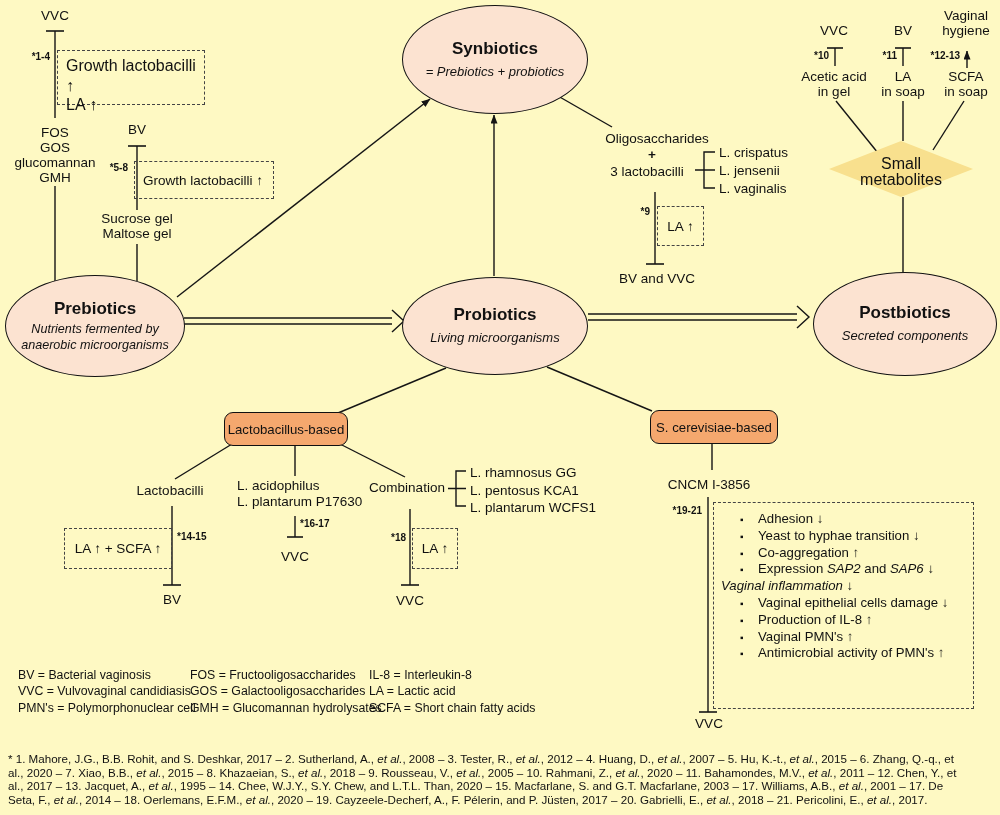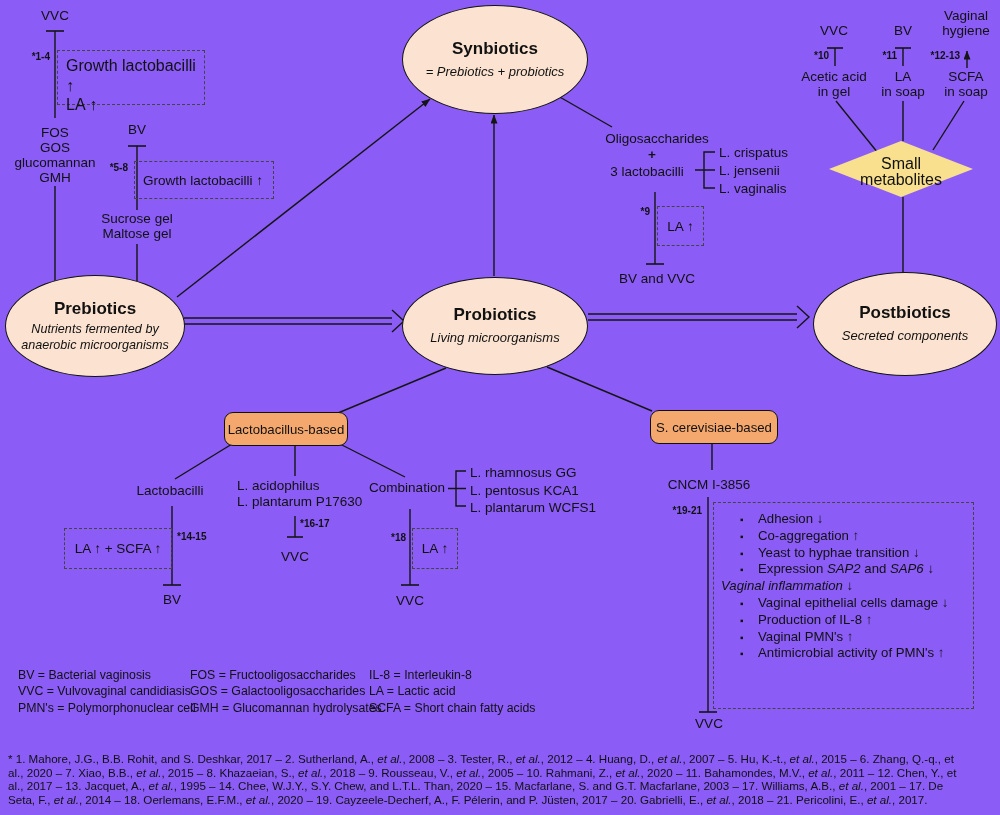--- a/index.html
+++ b/index.html
@@ -1,16 +1,16 @@
 <!DOCTYPE html>
 <html><head>
 <meta charset="utf-8">
 <style>
   html,body{margin:0;padding:0;background:#fff;}
-  .canvas{position:relative;width:1000px;height:815px;background:#8b5cf6;overflow:hidden;
+  .canvas{position:relative;width:1000px;height:815px;background:#fef9c3;overflow:hidden;
           font-family:"Liberation Sans",sans-serif;color:#111;}
   svg.overlay{position:absolute;left:0;top:0;z-index:1;}
   svg.overlay line, svg.overlay path, svg.overlay polyline{stroke:var(--line,#111);stroke-width:1.4;fill:none;}
   svg.overlay .cap{stroke-width:1.6;}
   .t{position:absolute;z-index:2;font-size:13.5px;line-height:1.12;white-space:nowrap;}
   .c{transform:translateX(-50%);text-align:center;}
   .r{text-align:right;}
   .i{}
   .sm{font-size:10px;font-weight:bold;}
   .ell{position:absolute;z-index:2;border:1.5px solid #111;border-radius:50%;background:var(--node-fill,#fce3d1);
@@ -217,22 +217,22 @@
   <div class="t sm r" style="left:386px;top:532px;width:20px;">*18</div>
   <div class="dash flexc ctr" style="left:412px;top:528px;width:44px;height:39px;">
     <div style="font-size:13.5px;">LA ↑</div>
   </div>
   <div class="t c" style="left:410px;top:593px;">VVC</div>
 
   <div class="t c" style="left:709px;top:477px;">CNCM I-3856</div>
   <div class="t sm r" style="left:668px;top:505px;width:34px;">*19-21</div>
   <div class="dash bigbox" style="left:713px;top:502px;width:248px;height:197px;">
     <div class="row bul">Adhesion ↓</div>
+    <div class="row bul">Yeast to hyphae transition ↓</div>
     <div class="row bul">Co-aggregation ↑</div>
-    <div class="row bul">Yeast to hyphae transition ↓</div>
     <div class="row bul"><span>Expression </span><span style="font-style: italic;">SAP2</span><span> and </span><span style="font-style: italic;">SAP6</span><span> ↓</span></div>
     <div class="row"><span style="font-style: italic;">Vaginal inflammation</span><span> ↓</span></div>
     <div class="row bul">Vaginal epithelial cells damage ↓</div>
     <div class="row bul">Production of IL-8 ↑</div>
     <div class="row bul">Vaginal PMN's ↑</div>
     <div class="row bul">Antimicrobial activity of PMN's ↑</div>
   </div>
   <div class="t c" style="left:709px;top:716px;">VVC</div>
 
   <div class="leg" style="left:18px;top:667px;">

